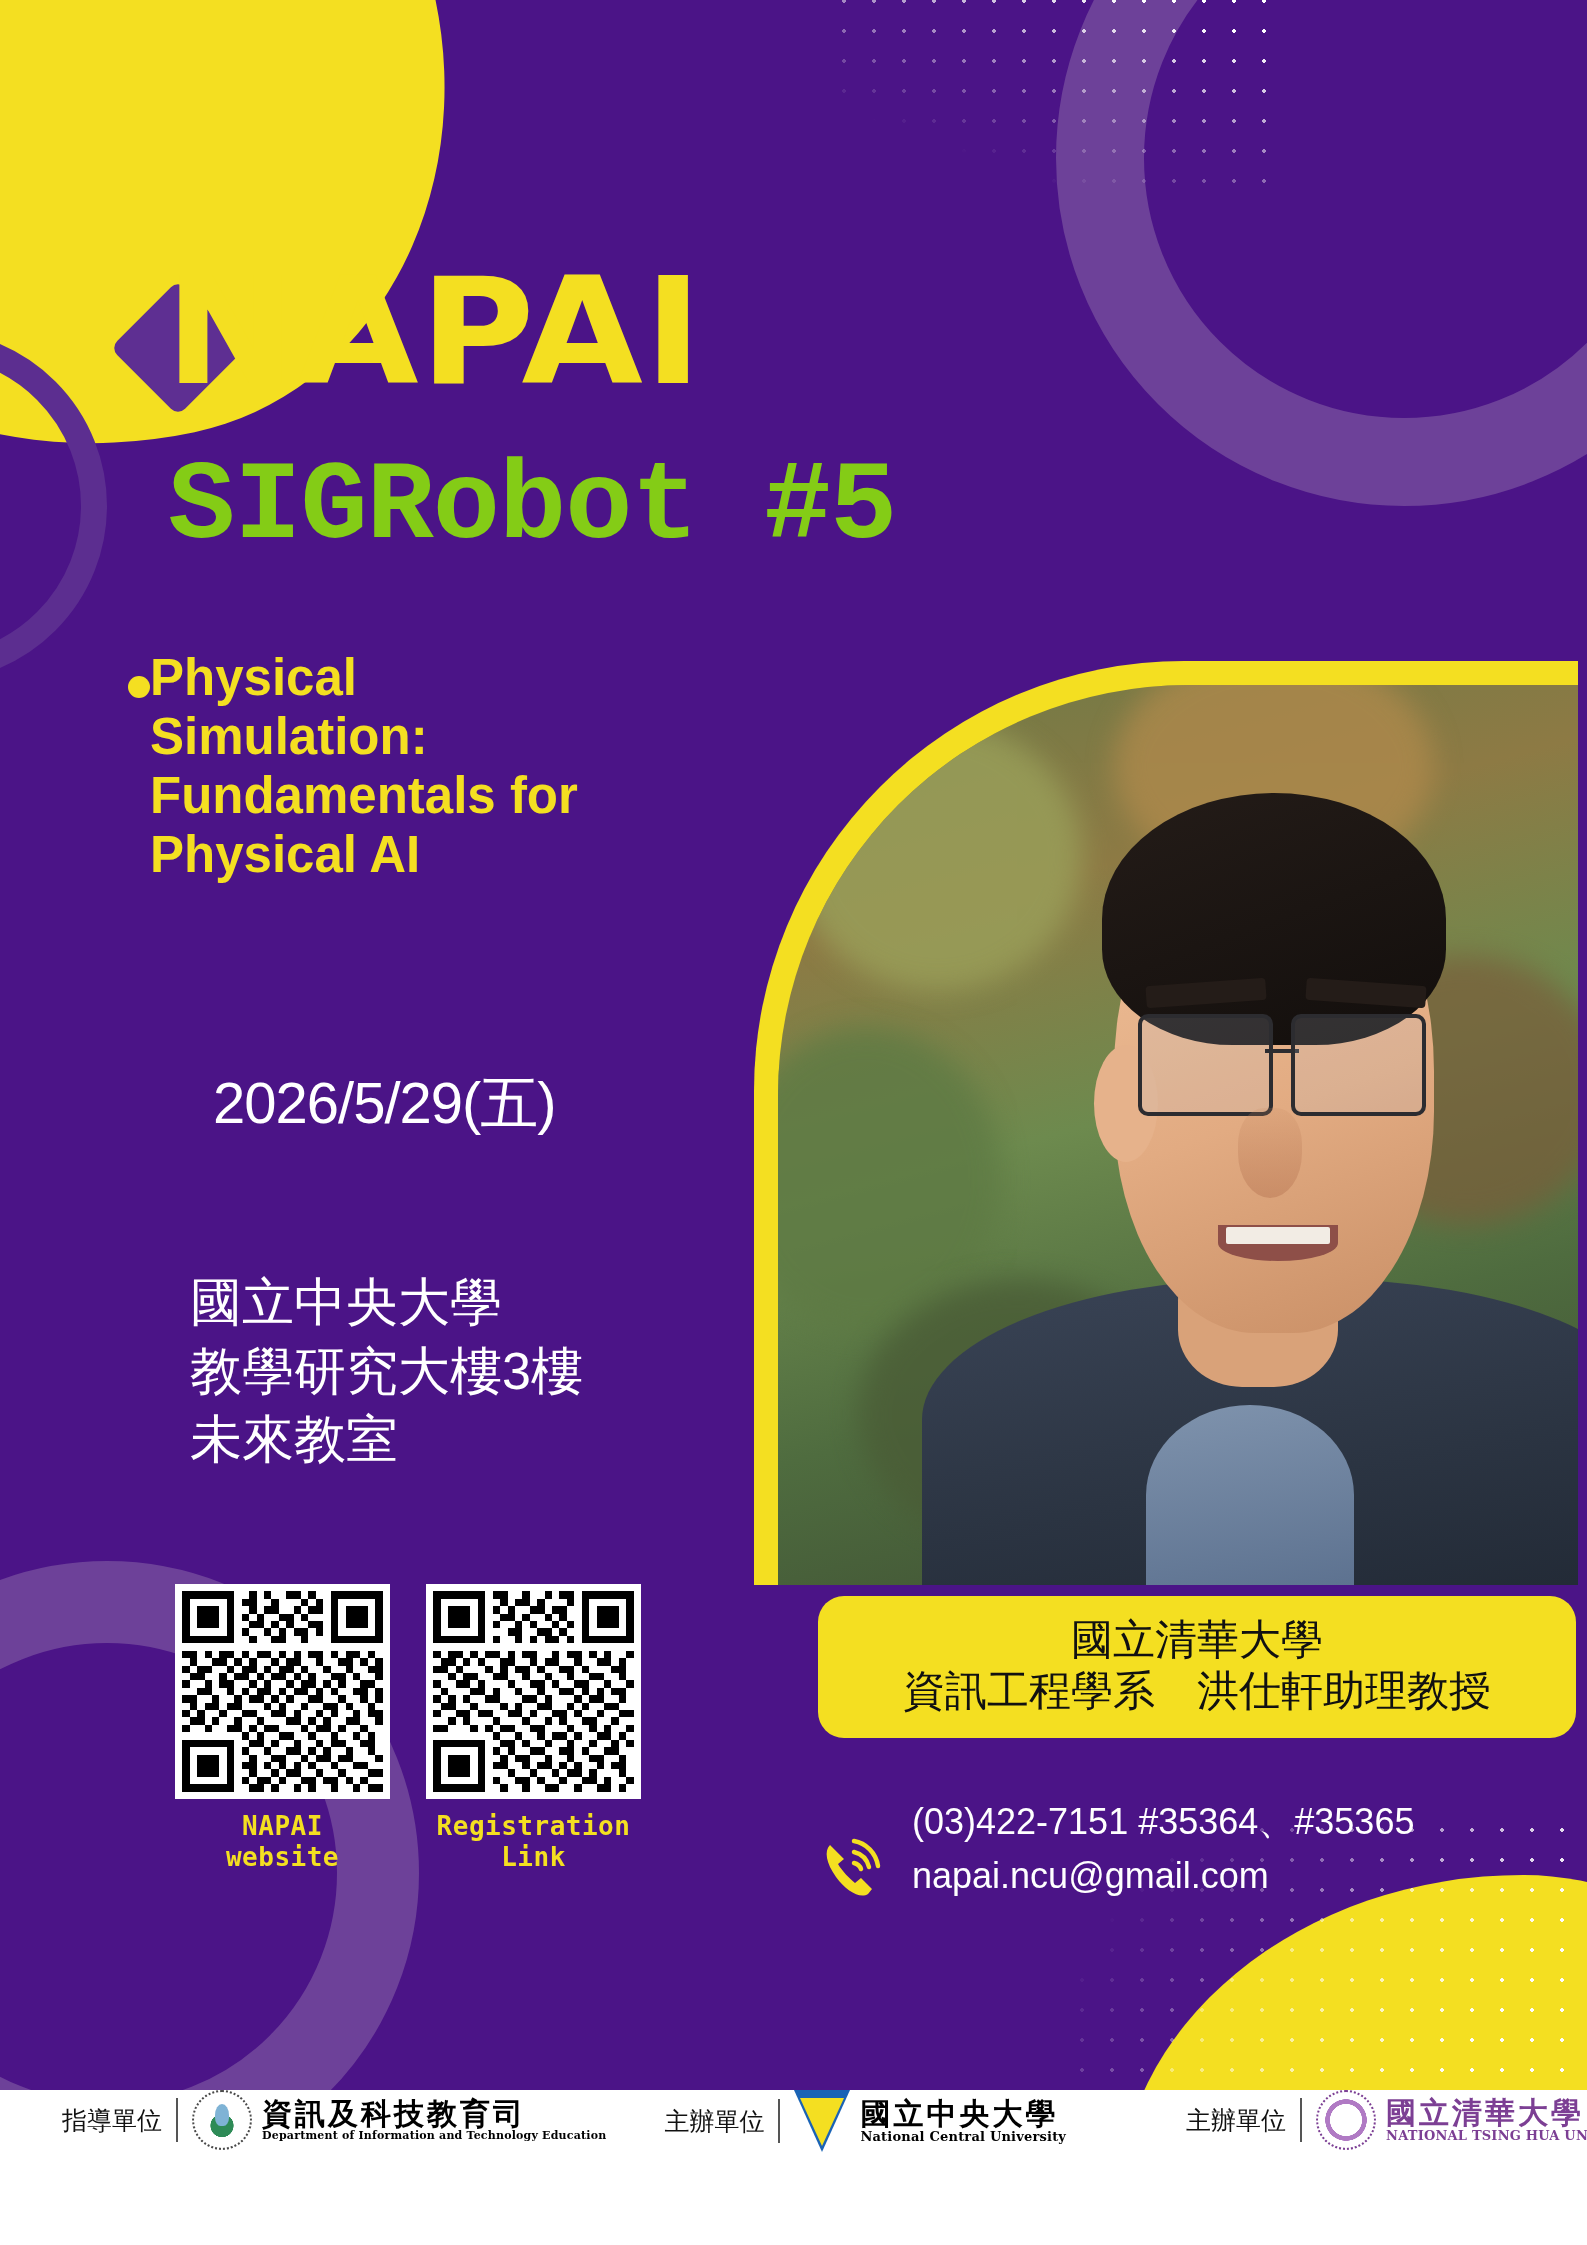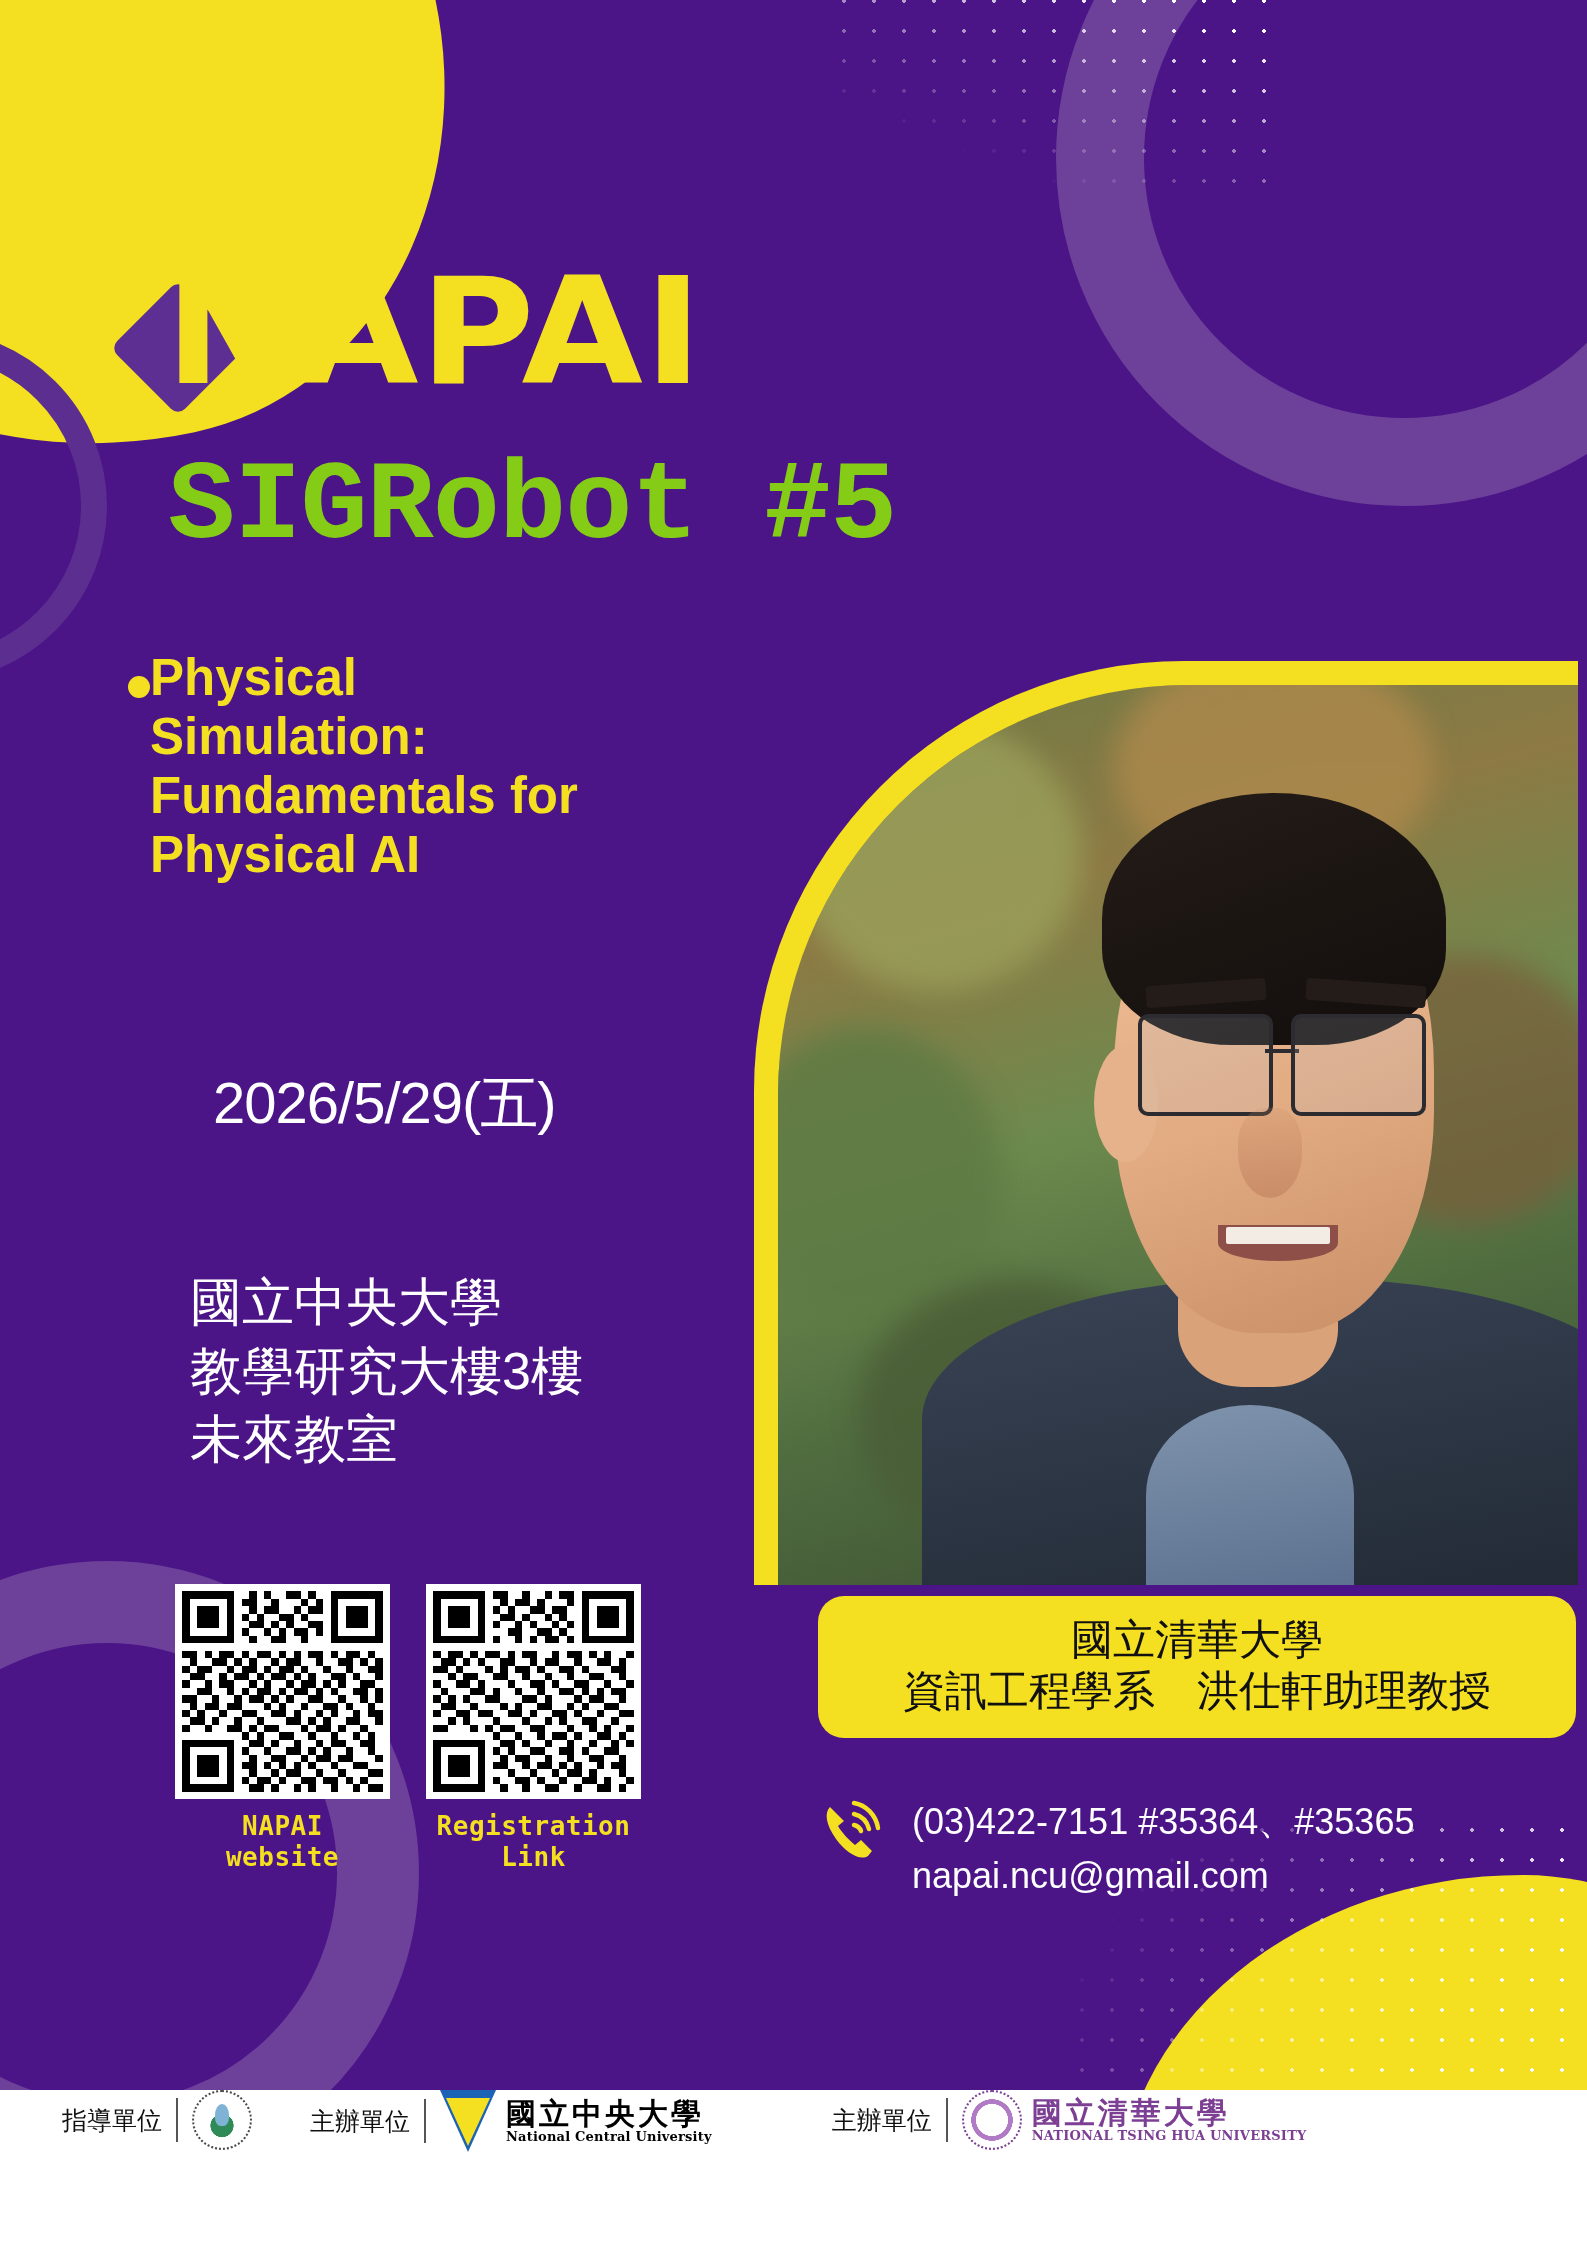--- a/index.html
+++ b/index.html
@@ -235,21 +235,21 @@
     padding:18px 14px 22px 14px;
     text-align:center;
     color:#111111;
   }
   .speaker-org{font-size:42px;line-height:1.22;font-weight:400;}
   .speaker-name{font-size:42px;line-height:1.22;font-weight:400;white-space:nowrap;}
 
   
   .contact{
     position:absolute;left:820px;top:1795px;
-    display:flex;align-items:flex-start;gap:26px;
+    display:flex;align-items:flex-end;gap:26px;
   }
   .phone-icon{flex:0 0 auto;width:66px;height:70px;}
   .contact-lines{color:#FFFFFF;font-size:36px;line-height:1.5;}
 
   
   .qr-row{
     position:absolute;left:175px;top:1584px;
     display:flex;gap:36px;
   }
   .qr-item{width:215px;text-align:center;}
@@ -805,20 +805,24 @@
       </div>
     </div>
 
     <div class="footer">
 
       <div class="f-group" style="margin-left:62px;">
         <span class="f-label">指導單位</span>
         <span class="f-div"></span>
         <span class="f-logo">
           <span class="seal seal-moe"></span>
+          <span class="cn-logo moe">
+            <span class="cn">資訊及科技教育司</span>
+            <span class="en">Department of Information and Technology Education</span>
+          </span>
         </span>
       </div>
 
       <div class="f-group" style="margin-left:58px;">
         <span class="f-label">主辦單位</span>
         <span class="f-div"></span>
         <span class="f-logo">
           <span class="tri-ncu"></span>
           <span class="cn-logo">
             <span class="cn">國立中央大學</span>

